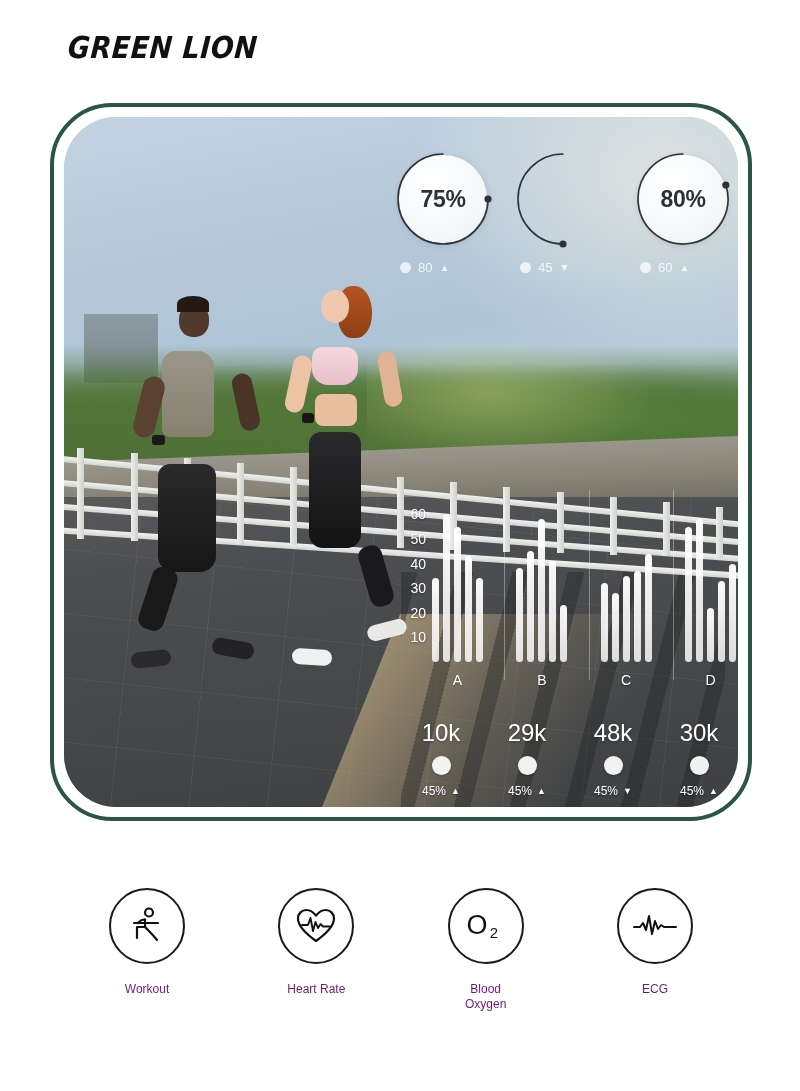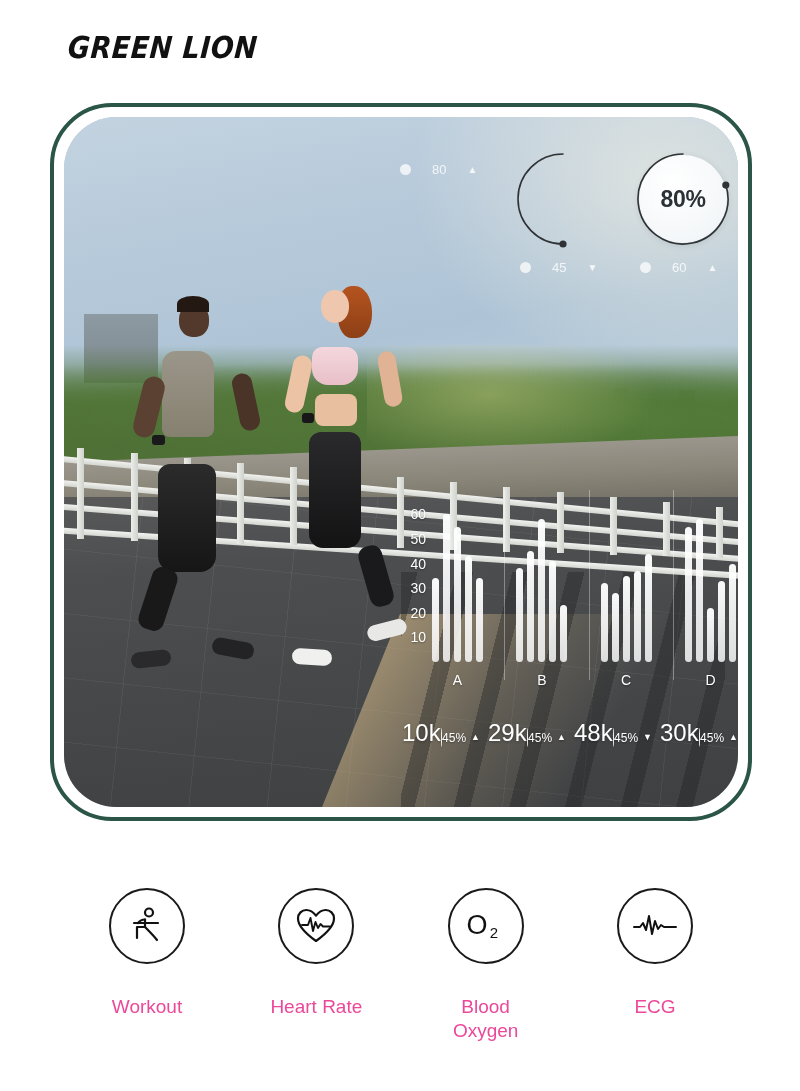--- a/index.html
+++ b/index.html
@@ -181,21 +181,21 @@
     box-shadow: 0 2px 7px rgba(40,60,80,0.17);
     display: flex; align-items: center; justify-content: center;
   }
   .gauge-value {
     font-size: 23px; font-weight: 700; color: #2c3136;
     letter-spacing: -0.3px;
   }
   .gauge-ring svg { position: absolute; left: 0; top: 0; }
   .gauge-sub {
     margin-top: 12px;
-    display: flex; align-items: center; gap: 21px;
+    display: flex; align-items: center; gap: 7px;
     font-size: 13px; color: #ffffff; opacity: 0.82;
     padding-left: 6px;
   }
   .sub-dot {
     width: 11px; height: 11px; border-radius: 50%;
     background: rgba(255,255,255,0.9);
   }
   .sub-arrow { font-size: 10px; line-height: 1; }
 
   
@@ -241,21 +241,21 @@
 
   
   .stats {
     position: absolute;
     left: 338px;
     top: 602px;
     width: 336px;
     display: flex;
     justify-content: space-between;
   }
-  .stat { display: flex; flex-direction: row; align-items: center; width: 78px; }
+  .stat { display: flex; flex-direction: column; align-items: center; width: 78px; }
   .stat-value {
     font-size: 24px; color: #ffffff; font-weight: 400;
     text-shadow: 0 1px 3px rgba(0,0,0,0.3);
   }
   .stat-dot {
     margin-top: 9px;
     width: 19px; height: 19px; border-radius: 50%;
     background: rgba(255,255,255,0.93);
     box-shadow: 0 1px 3px rgba(0,0,0,0.22);
   }
@@ -277,22 +277,22 @@
     justify-content: space-between;
   }
   .feature { width: 150px; display: flex; flex-direction: column; align-items: center; }
   .feature-circle {
     width: 76px; height: 76px; border-radius: 50%;
     border: 2px solid #1a1a1a;
     display: flex; align-items: center; justify-content: center;
     background: #ffffff;
   }
   .feature-label {
-    margin-top: 31px;
-    font-size: 19px; color: #ec4899;
+    margin-top: 18px;
+    font-size: 12px; color: #701a75;
     text-align: center; line-height: 1.25;
     max-width: 110px;
   }
 </style>
 </head>
 <body>
 
 <div class="page">
 
   <div class="brand">GREEN LION</div>
@@ -354,20 +354,29 @@
         <div class="r-part hair"></div>
         <div class="r-head head"></div>
         <div class="r-part armF"></div>
         <div class="r-part watch"></div>
         <div class="r-part shoeF"></div>
         <div class="r-part shoeB"></div>
       </div>
 
       <div class="gauges" id="gauge-row">
           <div class="gauge">
+            <div class="gauge-ring">
+              <div class="gauge-face">
+                <div class="gauge-value">75%</div>
+              </div>
+              <svg width="98" height="98">
+                <path d="M 49 4 A 45 45 0 1 0 94.00 49.00" stroke="#2f3336" stroke-width="1.6" fill="none" stroke-linecap="round"></path>
+                <circle cx="94.00" cy="49.00" r="3.6" fill="#2f3336"></circle>
+              </svg>
+            </div>
             <div class="gauge-sub">
               <span class="sub-dot"></span>
               <span>80</span>
               <span class="sub-arrow">▲</span>
             </div>
           </div>
           <div class="gauge">
             <div class="gauge-ring">
               <svg width="98" height="98">
                 <path d="M 49 4 A 45 45 0 0 0 49.00 94.00" stroke="#2f3336" stroke-width="1.6" fill="none" stroke-linecap="round"></path>

